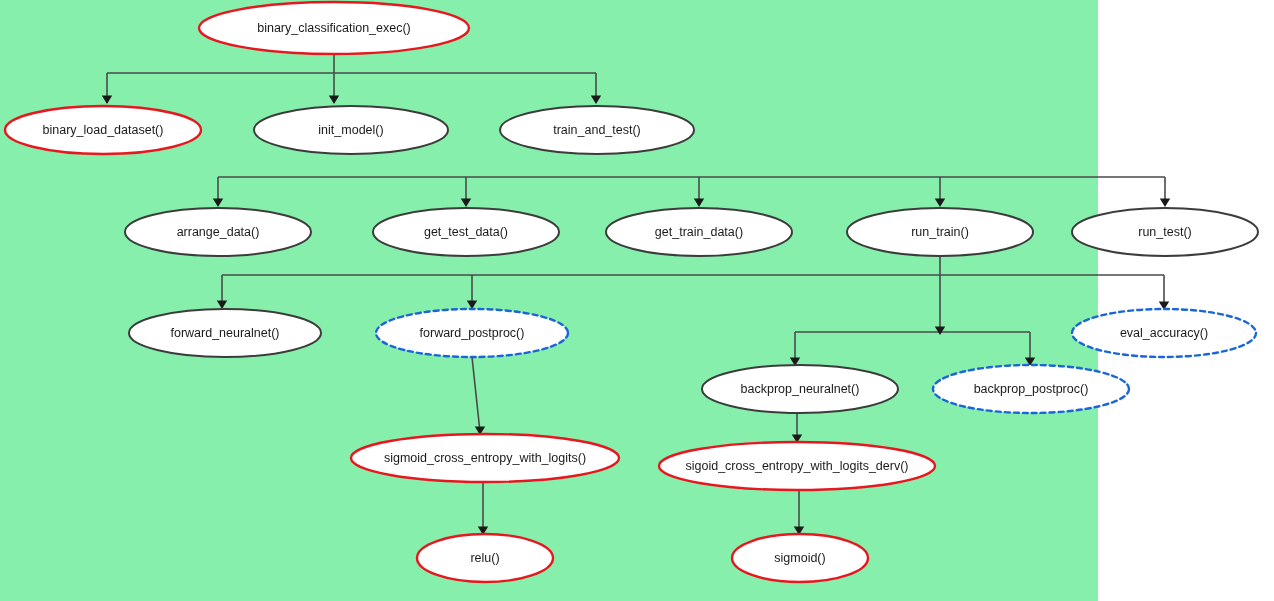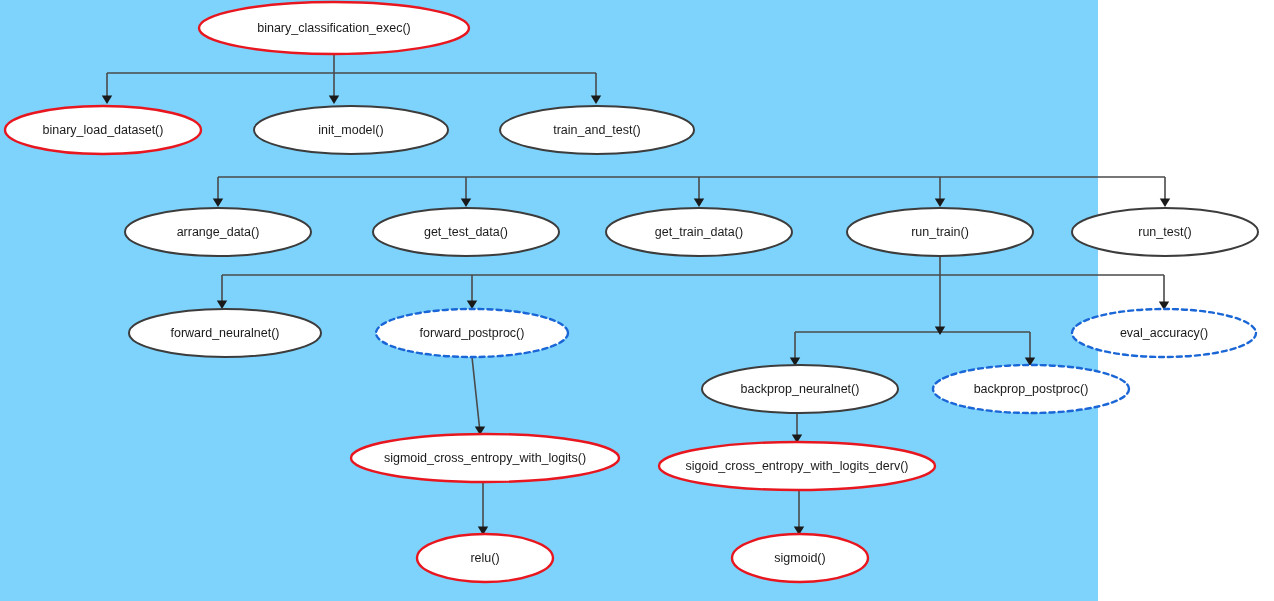--- a/index.html
+++ b/index.html
@@ -1,20 +1,20 @@
 <!DOCTYPE html>
 <html><head>
 <meta charset="utf-8">
 <style>
   html,body{margin:0;padding:0;background:#ffffff;}
   body{
     width:1274px;height:601px;overflow:hidden;
     font-family:"Liberation Sans","DejaVu Sans",sans-serif;
   }
-  #diagram-root{position:relative;width:1098px;height:601px;background:#7dd3fc;}
+  #diagram-root{position:relative;width:1098px;height:601px;background:#86efac;}
   svg#call-graph{display:block;width:1274px;height:601px;}
   .node-label{
     font-family:"Liberation Sans","DejaVu Sans",sans-serif;
     font-size:12.5px;
     fill:#1a1a1a;
     text-anchor:middle;
     dominant-baseline:middle;
     paint-order:stroke;
     user-select:none;
   }

